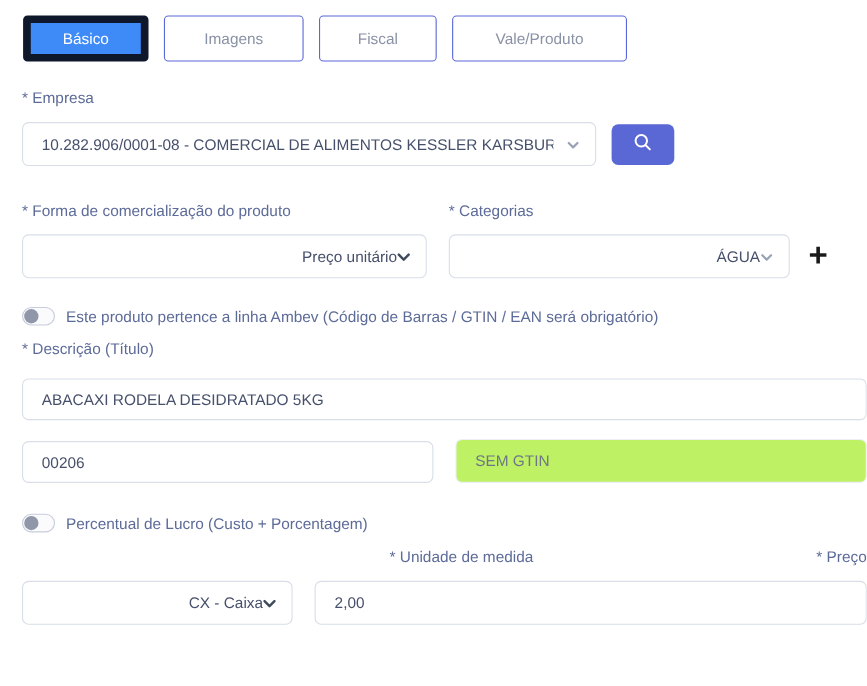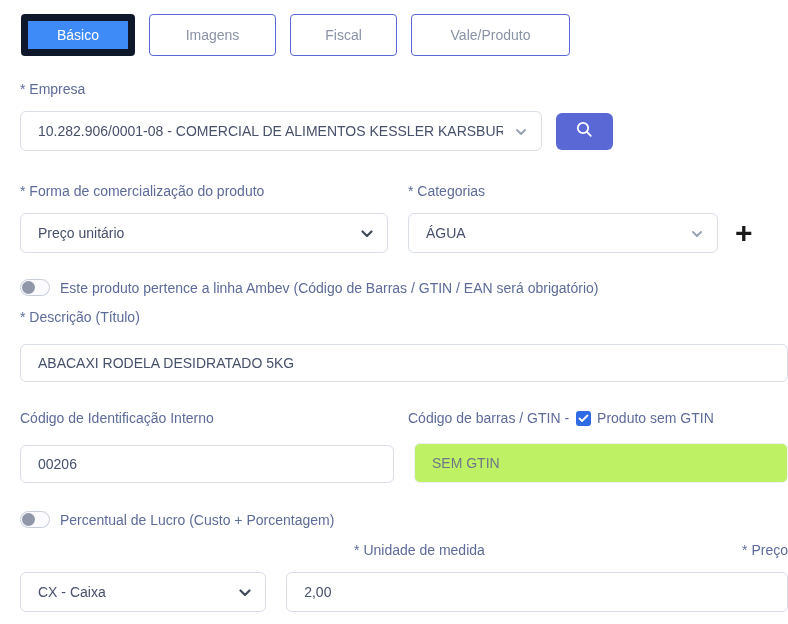--- a/index.html
+++ b/index.html
@@ -33,21 +33,21 @@
   
   .select-box, .text-input {
     height: 40px; border: 1px solid #d8dde8; border-radius: 6px;
     background: #fff; font-size: 14px; color: #47506b;
     display: flex; align-items: center; padding: 0 14px 0 17px;
   }
   input.text-input { display: block; padding: 0 17px; width: 100%; outline: none; }
   input.text-input:disabled, input.disabled-input {
     background: #bef264; border: 1px solid #edeff5; color: #6e7687;
   }
-  .select-box { justify-content: space-between; cursor: pointer; }
+  .select-box { justify-content: flex-end; cursor: pointer; }
   .select-box .sel-text { white-space: nowrap; overflow: hidden; }
   .chev { flex: 0 0 auto; }
 
   
   .row { display: flex; align-items: center; }
   .empresa-row { margin-top: 14px; }
   .empresa-select { width: 522px; justify-content: flex-start; }
   .empresa-select .chev { margin-left: 12px; }
   .search-btn {
     margin-left: 14px; width: 57px; height: 37px; border: none;
@@ -162,34 +162,20 @@
         <span class="knob"></span>
       </div>
     <span class="field-label">Este produto pertence a linha Ambev (Código de Barras / GTIN / EAN será obrigatório)</span>
   </div>
 
   <div class="field-label desc-label">* Descrição (Título)</div>
   <div class="desc-input-row">
     <input class="text-input desc-input" type="text" value="ABACAXI RODELA DESIDRATADO 5KG" style="">
   </div>
 
-  <div class="labels-row3">
-    <div class="field-label c1">Código de Identificação Interno</div>
-    <div class="gtin-label-wrap">
-      <span class="field-label">Código de barras / GTIN -</span>
-      <span class="checkbox">
-        <span>
-          <svg width="11" height="9" viewBox="0 0 11 9">
-              <polyline points="1.5,4.5 4,7 9.5,1.5" fill="none" stroke="#ffffff" stroke-width="1.8" stroke-linecap="round" stroke-linejoin="round"></polyline>
-            </svg>
-        </span>
-      </span>
-      <span class="field-label">Produto sem GTIN</span>
-    </div>
-  </div>
   <div class="fields-row3">
     <input class="text-input codigo-input" type="text" value="00206" style="">
     <input class="text-input semgtin-input gap-col" type="text" disabled="" value="SEM GTIN" style="">
   </div>
 
   <div class="toggle-row toggle-row-2">
     <div class="toggle">
         <span class="knob"></span>
       </div>
     <span class="field-label">Percentual de Lucro (Custo + Porcentagem)</span>

